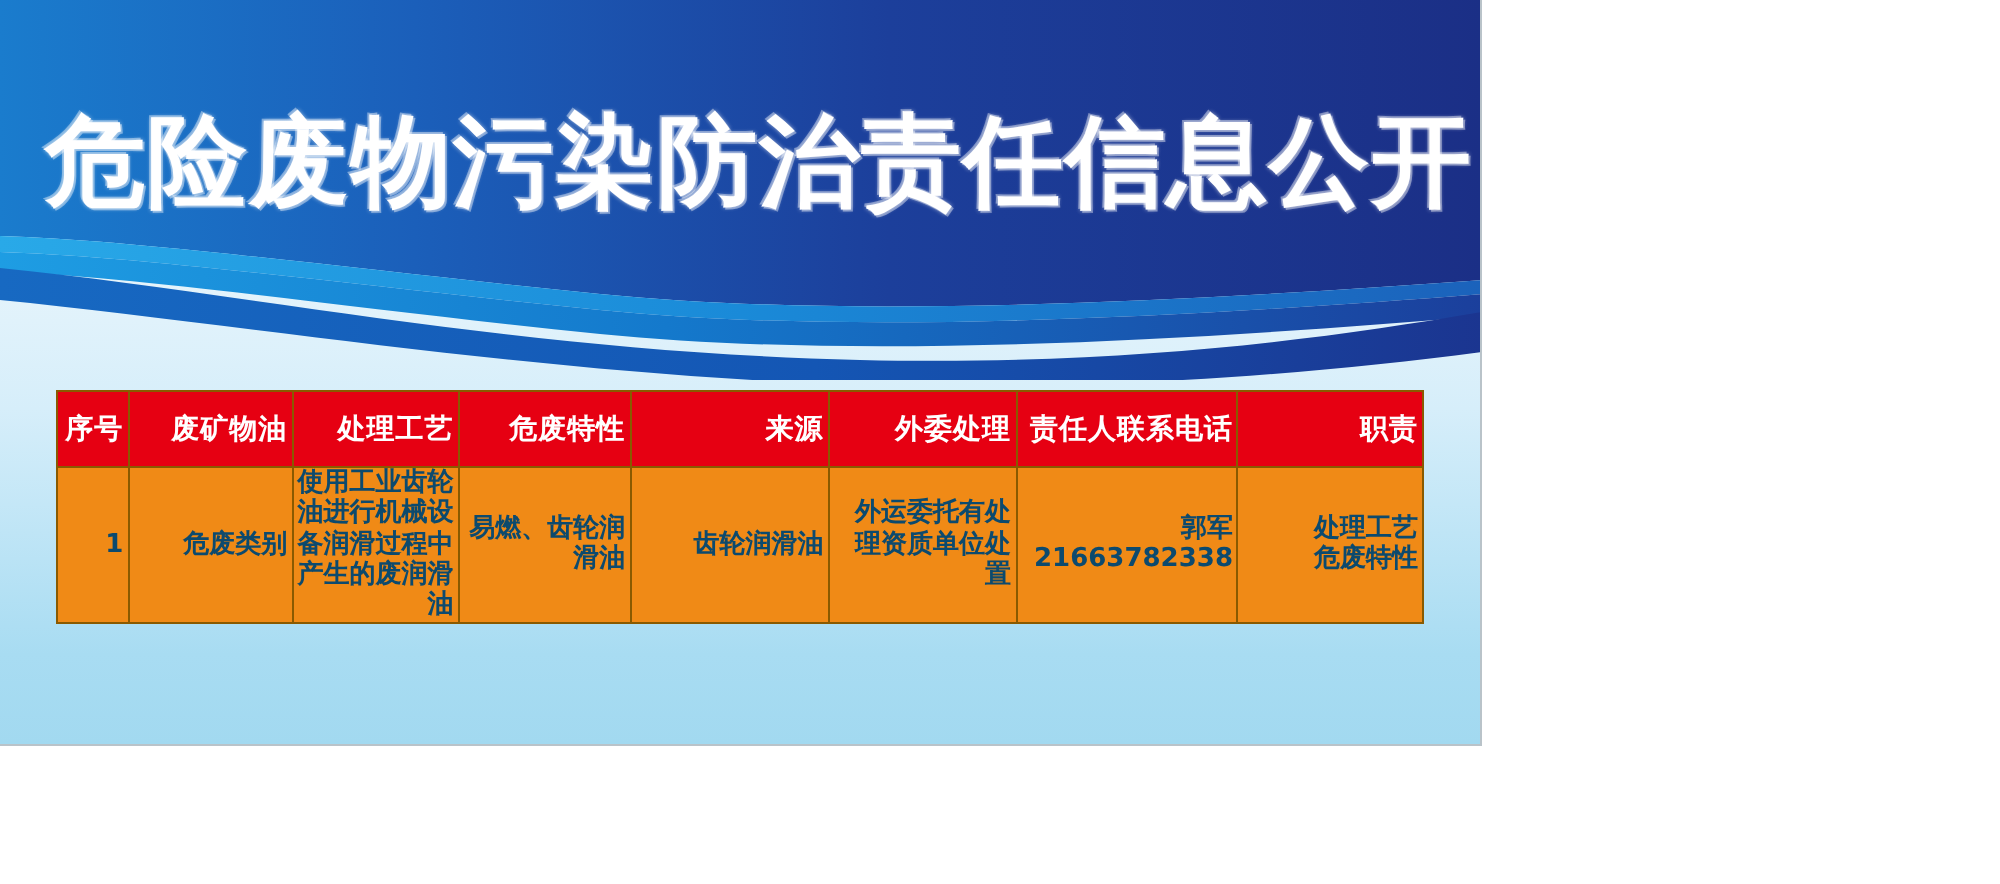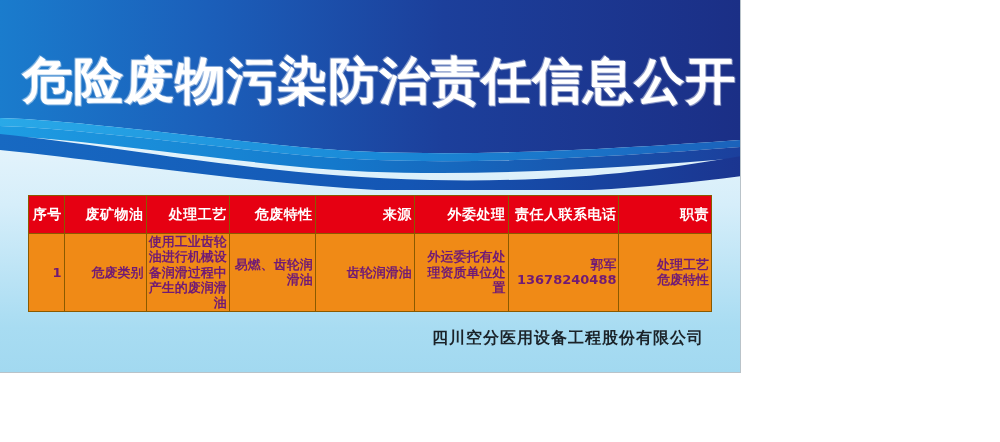--- a/index.html
+++ b/index.html
@@ -77,21 +77,21 @@
   #info-table thead th {
     background: #e60012;
     color: #ffffff;
     height: 37px;
     font-size: 14px;
     font-weight: bold;
     letter-spacing: 0.5px;
   }
   #info-table tbody td {
     background: #f08a16;
-    color: #701a75;
+    color: #0c4a6e;
     height: 75px;
     font-size: 13px;
     font-weight: bold;
     line-height: 1.18;
   }
   td.cell-multiline { font-size: 12.5px; line-height: 1.16; }
   td.cell-phone { font-size: 13px; line-height: 1.35; }
 
   
   #company {
@@ -180,25 +180,24 @@
     <tbody>
       <tr>
         <td>1</td>
         <td>危废类别</td>
         <td class="cell-multiline">使用工业齿轮油进行机械设备润滑过程中产生的废润滑油</td>
         <td class="cell-multiline">易燃、齿轮润滑油</td>
         <td>齿轮润滑油</td>
         <td class="cell-multiline">外运委托有处理资质单位处置</td>
         <td class="cell-phone">
           <div>郭军</div>
-          <div>13678240488</div>
+          <div>21663782338</div>
         </td>
         <td>
           <div>处理工艺</div>
           <div>危废特性</div>
         </td>
       </tr>
     </tbody>
   </table>
 
-  <div id="company">四川空分医用设备工程股份有限公司</div>
 
 </div>
 
 </body></html>

